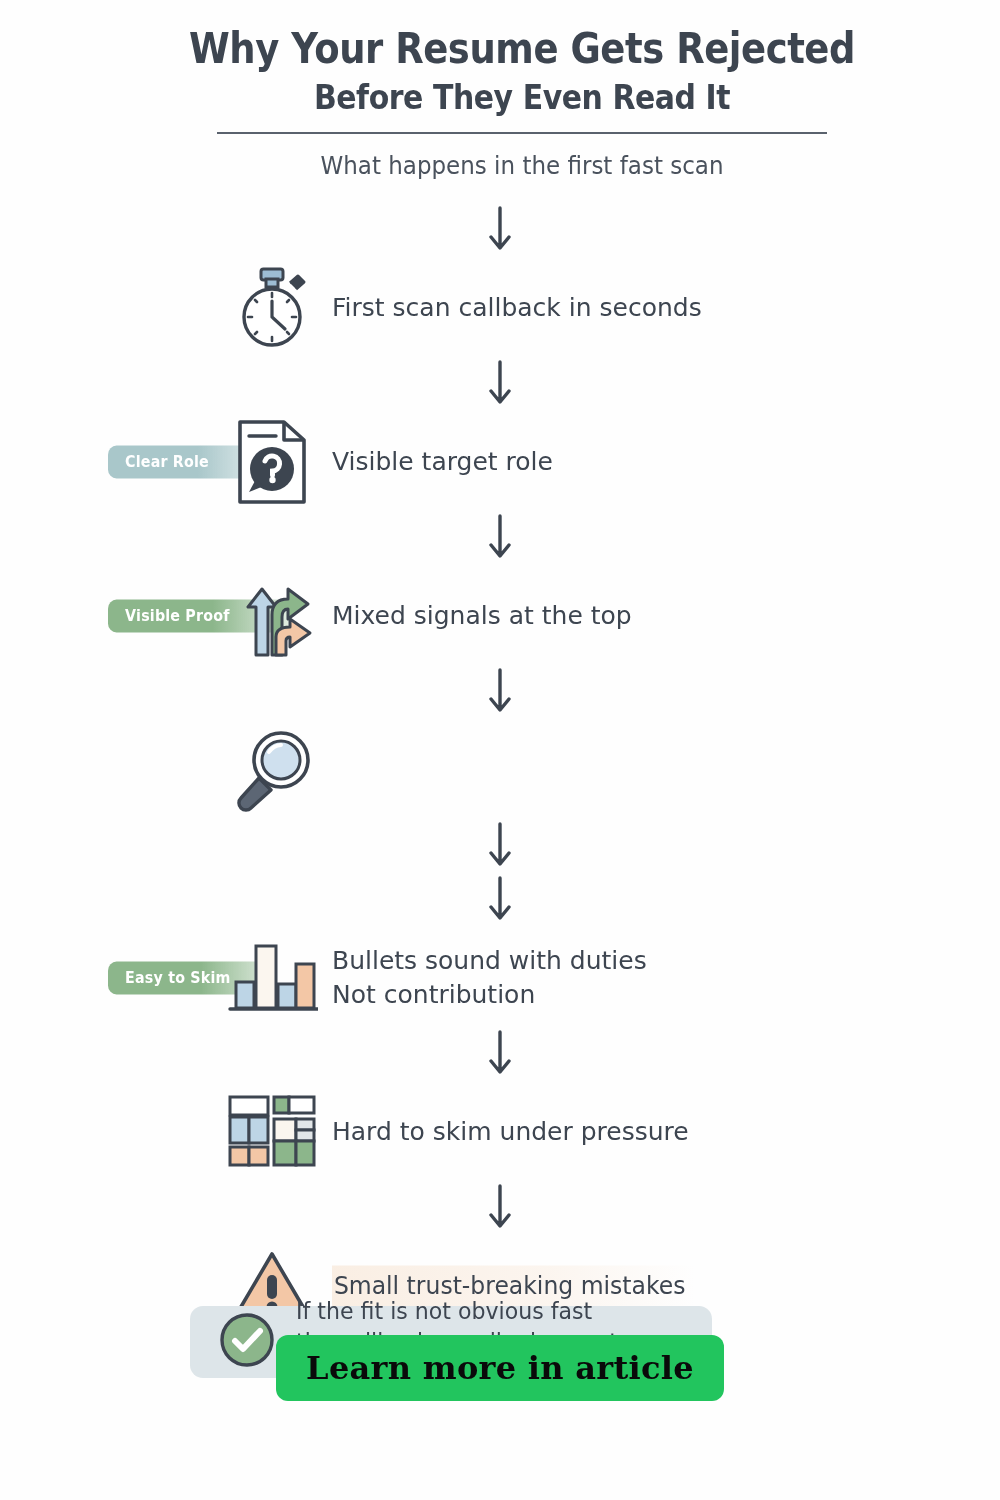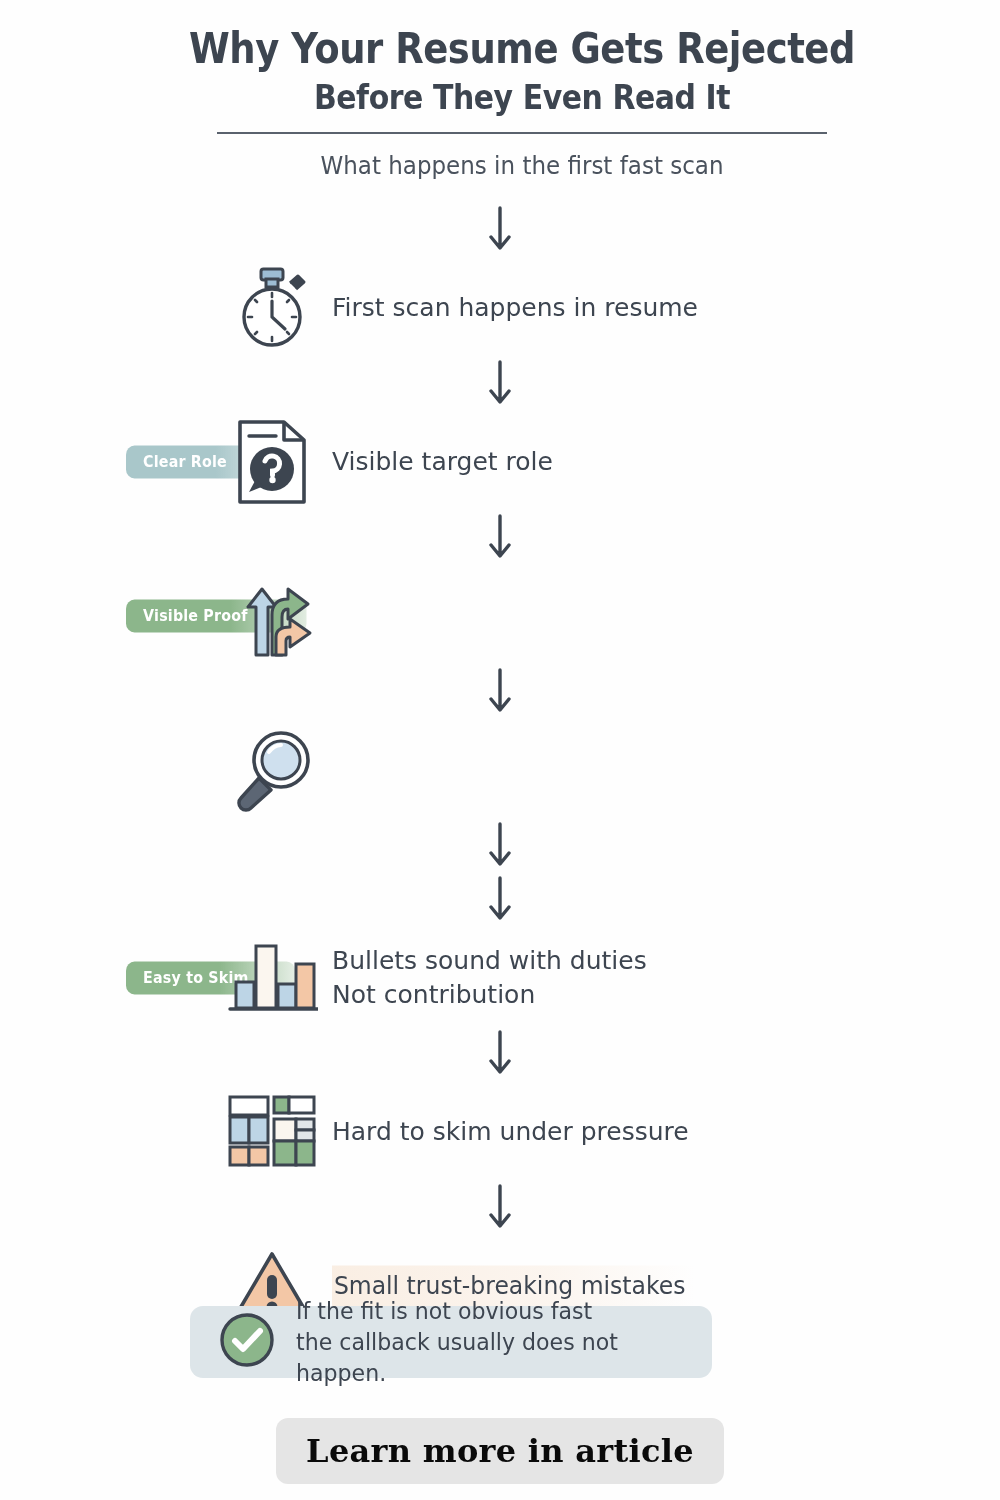--- a/index.html
+++ b/index.html
@@ -37,21 +37,21 @@
   }
 
   
   .flow { position: relative; margin-top: 22px; }
   .step {
     position: relative;
     height: 100px;
     display: flex;
     align-items: center;
   }
-  .badge-slot { position: absolute; left: 114px; top: 50%; transform: translateY(-50%); padding-left: 12px; }
+  .badge-slot { position: absolute; left: 96px; top: 50%; transform: translateY(-50%); padding-left: 12px; }
   .badge {
     display: inline-block;
     padding: 7px 16px 8px 18px;
     border-radius: 9px;
     font-family: "DejaVu Sans", sans-serif;
     font-weight: bold;
     font-size: 15px;
     color: #ffffff;
     letter-spacing: 0.2px;
     white-space: nowrap;
@@ -107,23 +107,23 @@
     color: #3d4550;
     margin-left: 20px;
     white-space: pre-line;
     transform: scaleX(0.96);
     transform-origin: left center;
   }
 
   
   .cta {
     position: absolute;
-    left: 276px; top: 1418px;
+    left: 276px; top: 1335px;
     width: 448px; height: 66px;
-    background: #e5e5e5;
+    background: #22c55e;
     border-radius: 12px;
     display: flex; align-items: center; justify-content: center;
     cursor: pointer;
   }
   .cta-label {
     font-family: "DejaVu Serif", serif;
     font-weight: bold;
     font-size: 32px;
     color: #0a0a0a;
     letter-spacing: 0.3px;
@@ -162,21 +162,21 @@
             <line x1="16" y1="50" x2="20" y2="50"></line>
               <line x1="60" y1="50" x2="64" y2="50"></line>
             <line x1="23" y1="33" x2="25" y2="35"></line>
               <line x1="55" y1="65" x2="57" y2="67"></line>
             <line x1="57" y1="33" x2="55" y2="35"></line>
               <line x1="25" y1="65" x2="23" y2="67"></line>
           </g>
           <path d="M40 50 L40 34 M40 50 L53 62" fill="none" stroke="#3d4550" stroke-width="3.2" stroke-linecap="round"></path>
         </svg>
       </div>
-      <div class="label">First scan happens in resume</div>
+      <div class="label">First scan callback in seconds</div>
     </div>
     <div class="arrow">
       <svg width="26" height="50" viewBox="0 0 26 50">
           <path d="M13 2 L13 40 M4 31 L13 42 L22 31" fill="none" stroke="#3d4550" stroke-width="3.4" stroke-linecap="round" stroke-linejoin="round"></path>
         </svg>
     </div>
 
     <div class="step">
       <div class="badge-slot">
         <span class="badge teal">Clear Role</span>
@@ -204,20 +204,21 @@
       <div class="badge-slot">
         <span class="badge green">Visible Proof</span>
       </div>
       <div class="icon-slot">
         <svg width="92" height="82" viewBox="0 0 92 82">
           <path d="M42 80 L42 32 L50 32 L36 14 L22 32 L30 32 L30 80 Z" fill="#bdd5e6" stroke="#3d4550" stroke-width="3" stroke-linejoin="round"></path>
           <path d="M46 80 L46 40 Q46 24 62 24 L62 14 L82 29 L62 44 L62 34 Q56 34 56 42 L56 80 Z" fill="#8cb68b" stroke="#3d4550" stroke-width="3" stroke-linejoin="round"></path>
           <path d="M50 80 L50 62 Q50 52 64 52 L64 44 L84 58 L64 72 L64 62 Q60 62 60 66 L60 80 Z" fill="#f3c7a6" stroke="#3d4550" stroke-width="3" stroke-linejoin="round"></path>
         </svg>
       </div>
+      <div class="label">Mixed signals at the top</div>
     </div>
     <div class="arrow">
       <svg width="26" height="50" viewBox="0 0 26 50">
           <path d="M13 2 L13 40 M4 31 L13 42 L22 31" fill="none" stroke="#3d4550" stroke-width="3.4" stroke-linecap="round" stroke-linejoin="round"></path>
         </svg>
     </div>
 
     <div class="step">
       <div class="icon-slot">
         <svg width="86" height="84" viewBox="0 0 86 84">

